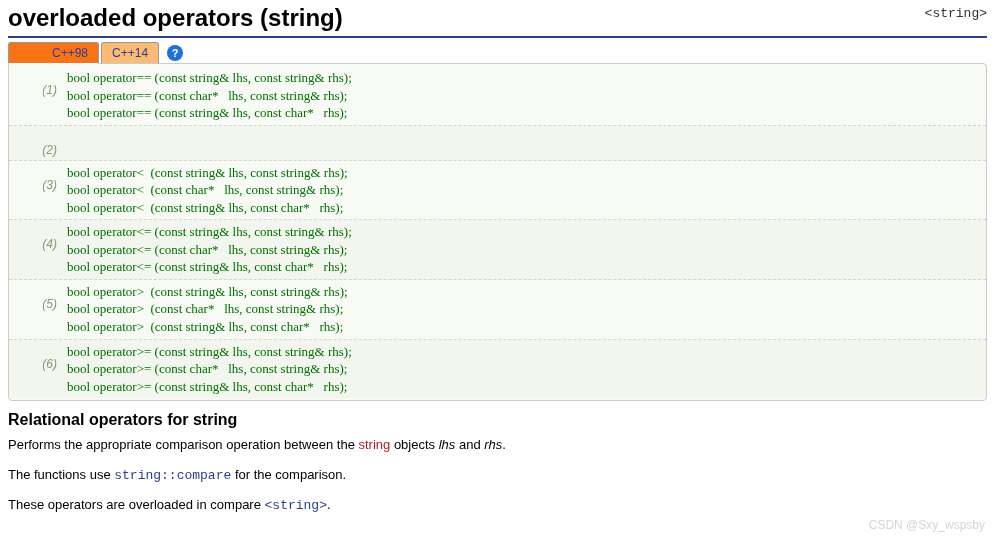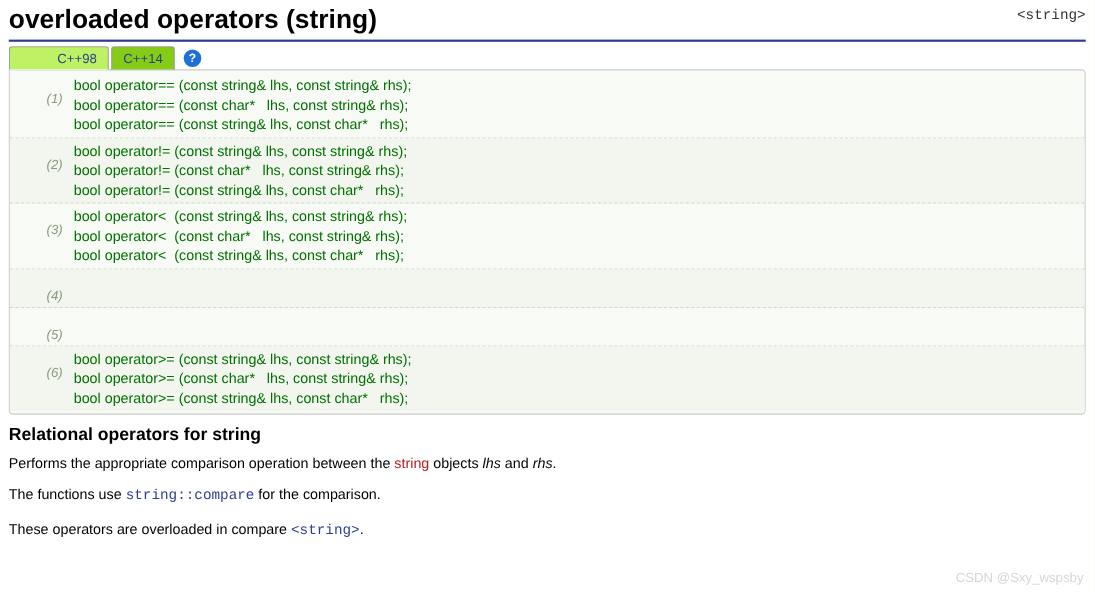--- a/index.html
+++ b/index.html
@@ -34,31 +34,31 @@
     margin: 2px 0 4px 0;
   }
   .tabs-row {
     display: flex;
     align-items: center;
     gap: 2px;
     margin-bottom: 0;
   }
   .tab {
     border: 1px solid #999;
-    background: #84cc16;
+    background: #fdba74;
     padding: 3px 10px;
     font-size: 12px;
     color: #2c3e8f;
     font-family: Verdana, Geneva, sans-serif;
     border-bottom: 1px solid #ccc;
     border-radius: 3px 3px 0 0;
     cursor: pointer;
   }
   .tab.active {
-    background: #bef264;
+    background: #f97316;
     border-bottom: 1px solid #fff;
     position: relative;
     z-index: 2;
     padding-left: 43px;
   }
   .help-icon {
     display: inline-flex;
     align-items: center;
     justify-content: center;
     width: 16px;
@@ -91,21 +91,21 @@
     width: 58px;
     text-align: right;
     padding-right: 10px;
     color: #8a9a7a;
     font-style: italic;
     font-family: Verdana, sans-serif;
     font-size: 12px;
     padding-top: 14px;
   }
   .proto-code {
-    font-family: Liberation Sans, sans-serif;
+    font-family: Liberation Serif, serif;
     font-size: 13px;
     white-space: pre;
     color: #007000;
     line-height: 1.35;
   }
   .subhead {
     font-weight: bold;
     font-size: 16px;
     margin: 10px 0 6px 0;
   }
@@ -144,35 +144,38 @@
 
 <div class="proto-box">
   <div class="proto-row">
     <div class="proto-num">(1)</div>
     <div class="proto-code"><span>bool operator== (const string&amp; lhs, const string&amp; rhs);</span>
 <span>bool operator== (const char*   lhs, const string&amp; rhs);</span>
 <span>bool operator== (const string&amp; lhs, const char*   rhs);</span></div>
   </div>
   <div class="proto-row">
     <div class="proto-num">(2)</div>
-    <div class="proto-code"><span>bool operator!= (const string&amp; lhs, const string&amp; rhs);</span>
-<span>bool operator!= (const char*   lhs, const string&amp; rhs);</span>
-<span>bool operator!= (const string&amp; lhs, const char*   rhs);</span></div>
   </div>
   <div class="proto-row">
     <div class="proto-num">(3)</div>
     <div class="proto-code"><span>bool operator&lt;  (const string&amp; lhs, const string&amp; rhs);</span>
 <span>bool operator&lt;  (const char*   lhs, const string&amp; rhs);</span>
 <span>bool operator&lt;  (const string&amp; lhs, const char*   rhs);</span></div>
   </div>
   <div class="proto-row">
     <div class="proto-num">(4)</div>
+    <div class="proto-code"><span>bool operator&lt;= (const string&amp; lhs, const string&amp; rhs);</span>
+<span>bool operator&lt;= (const char*   lhs, const string&amp; rhs);</span>
+<span>bool operator&lt;= (const string&amp; lhs, const char*   rhs);</span></div>
   </div>
   <div class="proto-row">
     <div class="proto-num">(5)</div>
+    <div class="proto-code"><span>bool operator&gt;  (const string&amp; lhs, const string&amp; rhs);</span>
+<span>bool operator&gt;  (const char*   lhs, const string&amp; rhs);</span>
+<span>bool operator&gt;  (const string&amp; lhs, const char*   rhs);</span></div>
   </div>
   <div class="proto-row">
     <div class="proto-num">(6)</div>
     <div class="proto-code"><span>bool operator&gt;= (const string&amp; lhs, const string&amp; rhs);</span>
 <span>bool operator&gt;= (const char*   lhs, const string&amp; rhs);</span>
 <span>bool operator&gt;= (const string&amp; lhs, const char*   rhs);</span></div>
   </div>
 </div>
 
 <div class="subhead">Relational operators for string</div>

